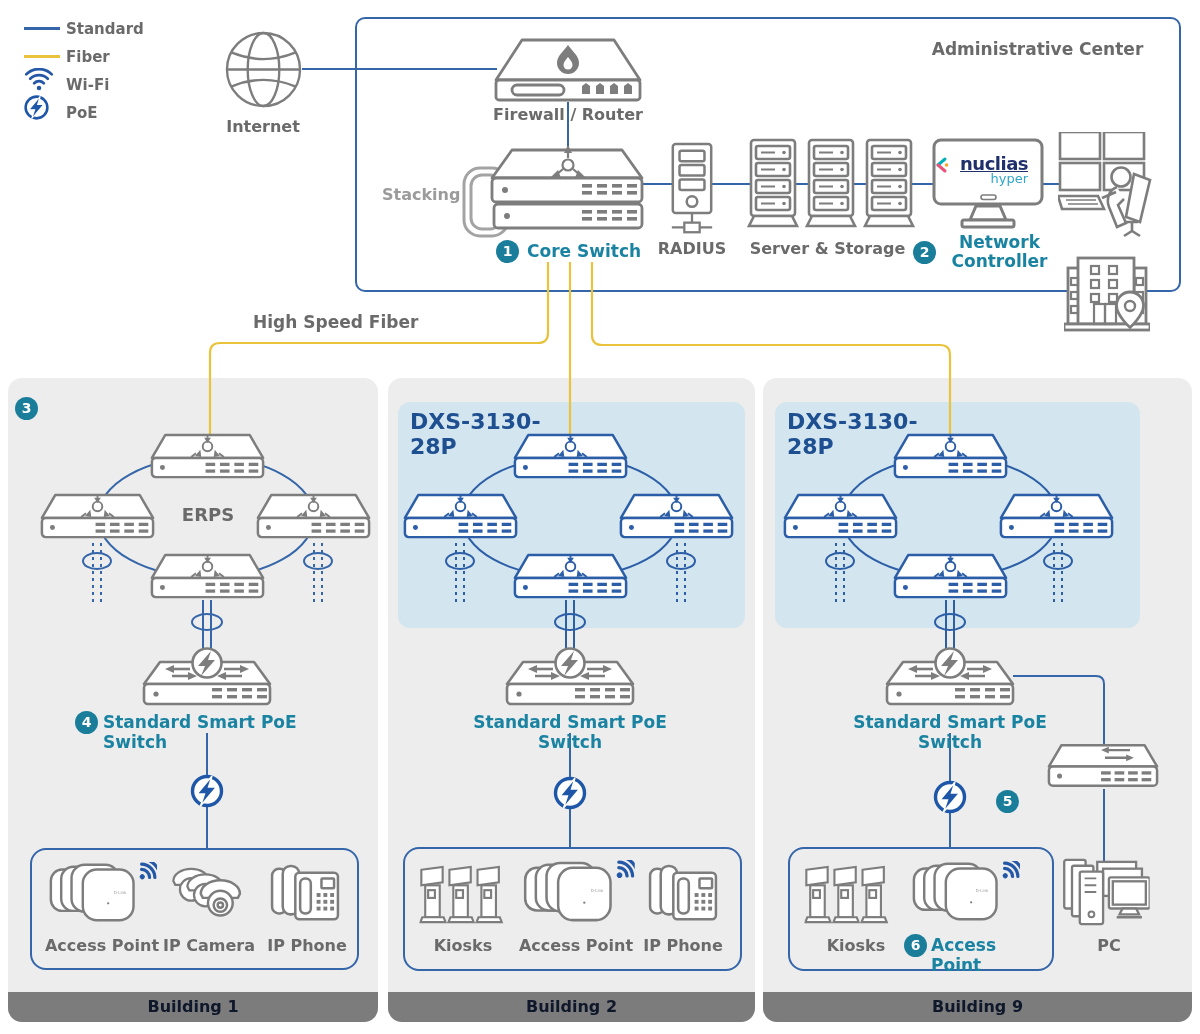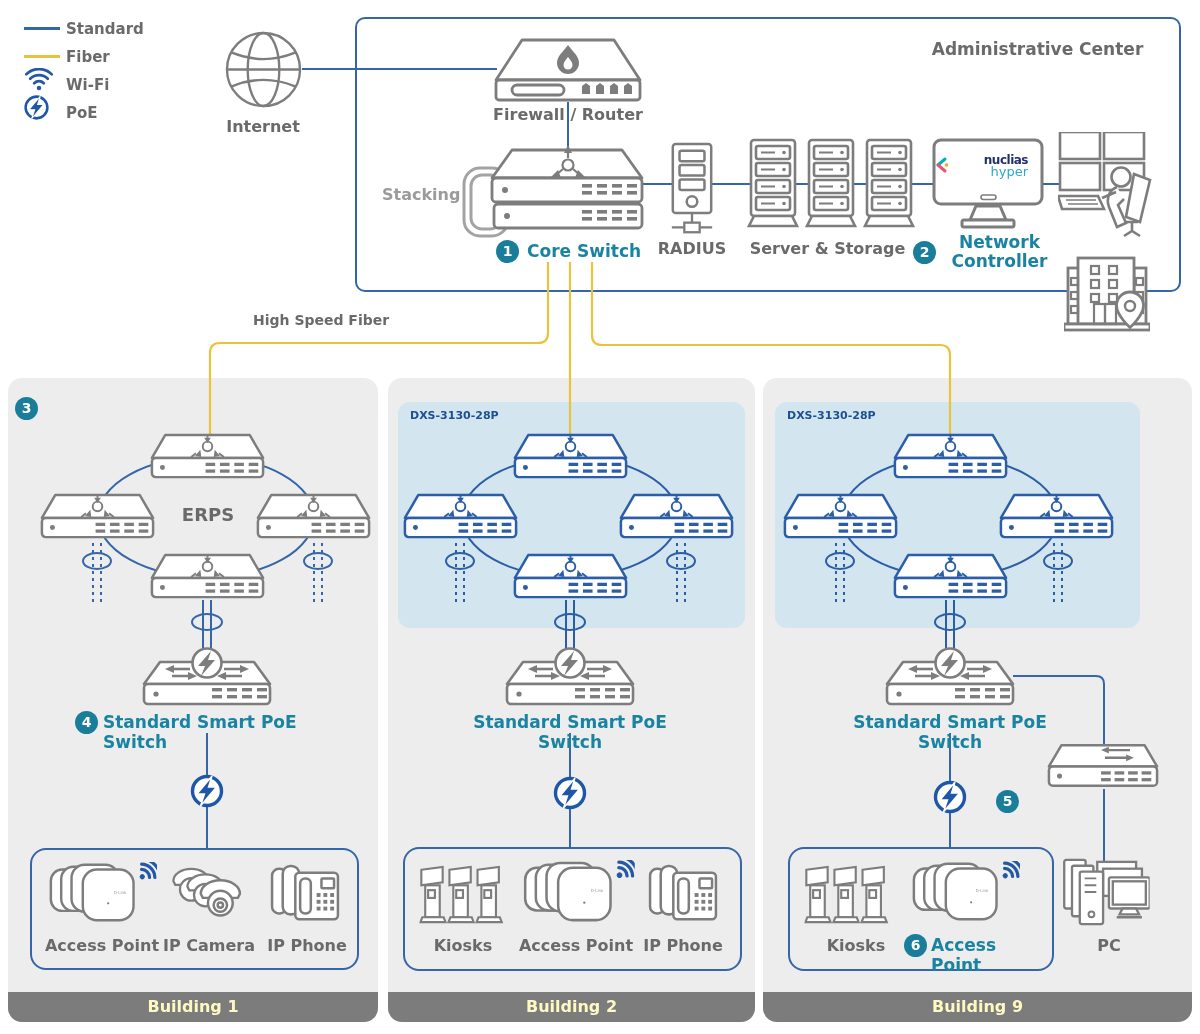--- a/index.html
+++ b/index.html
@@ -9,33 +9,33 @@
   .gray-ic{color:var(--c-icongray);}
   .blue-ic{color:var(--c-swblue);}
   .el{stroke:var(--c-ethernet);stroke-width:2;fill:none;}
   .bl{stroke:var(--c-swblue);stroke-width:2;fill:none;}
   .eld{stroke:var(--c-ethernet);stroke-width:2;fill:none;stroke-dasharray:3 4;}
   .bld{stroke:var(--c-swblue);stroke-width:2;fill:none;stroke-dasharray:3 4;}
   .fl{stroke:var(--c-fiber);stroke-width:2.2;fill:none;}
   .lbl{position:absolute;font-weight:bold;color:var(--c-text);font-size:16px;text-align:center;}
   .lbl.left{text-align:left;} .lbl.right{text-align:right;}
   .teal{color:var(--c-teal);font-size:17px;}
-  .navy{color:var(--c-navy);font-size:11px;}
+  .navy{color:var(--c-navy);font-size:22px;}
   .light{color:var(--c-lighttext);}
   .badge{position:absolute;width:23px;height:23px;border-radius:50%;background:var(--c-badge);
          color:#fff;font-weight:bold;font-size:14px;line-height:23px;text-align:center;}
   .bldg{position:absolute;background:var(--c-bldgbg);border-radius:14px;overflow:hidden;}
   .bfoot{position:absolute;left:0;right:0;bottom:0;height:30px;background:var(--c-footer);
-         color:#fef9c3;font-weight:bold;font-size:16px;text-align:center;line-height:30px;}
+         color:#0f172a;font-weight:bold;font-size:16px;text-align:center;line-height:30px;}
   .dxs{position:absolute;background:var(--c-dxsbg);border-radius:12px;}
   .devbox{position:absolute;border:2px solid var(--c-ethernet);border-radius:16px;}
   .adminbox{position:absolute;border:2px solid var(--c-ethernet);border-radius:10px;}
   .lsample{position:absolute;width:36px;height:3px;}
   .logo{position:absolute;text-align:right;}
-  .logo .lm{font-weight:bold;font-size:12px;color:var(--c-logo_navy);letter-spacing:-0.5px;}
+  .logo .lm{font-weight:bold;font-size:18px;color:var(--c-logo_navy);letter-spacing:-0.5px;text-decoration:underline;}
   .logo .ls{font-size:13px;color:var(--c-logo_cyan);font-weight:normal;margin-top:-3px;}
   .apbrand{position:absolute;font-size:4px;color:#9a9a9a;text-align:center;width:30px;}
 </style>
 </head>
 <body>
 
 <svg width="0" height="0" style="position:absolute">
 <defs>
   <symbol id="sw-agg" viewBox="0 0 120 50">
     <g stroke="currentColor" stroke-width="2.6" stroke-linejoin="round" fill="#fff">
@@ -507,21 +507,21 @@
     <span>Controller</span>
   </div>
 
   <svg class="ic gray-ic" style="left:1058px;top:132px;width:95px;height:108px" viewBox="0 0 95 108">
       <use href="#operator"></use>
     </svg>
   <svg class="ic gray-ic" style="left:1064px;top:252px;width:86px;height:80px" viewBox="0 0 86 80">
       <use href="#bldg"></use>
     </svg>
 
-  <div class="lbl left" style="left:253px;top:312px;width:170px;font-size:14px">High Speed Fiber</div>
+  <div class="lbl left" style="left:253px;top:312px;width:170px;font-size:17px">High Speed Fiber</div>
 
   <div class="badge" style="left:15px;top:397px">3</div>
   <svg class="ic gray-ic" style="left:150px;top:433px;width:115px;height:48px" viewBox="0 0 120 50">
       <use href="#sw-agg"></use>
     </svg>
   <svg class="ic gray-ic" style="left:40px;top:493px;width:115px;height:48px" viewBox="0 0 120 50">
       <use href="#sw-agg"></use>
     </svg>
   <svg class="ic gray-ic" style="left:256px;top:493px;width:115px;height:48px" viewBox="0 0 120 50">
       <use href="#sw-agg"></use>

